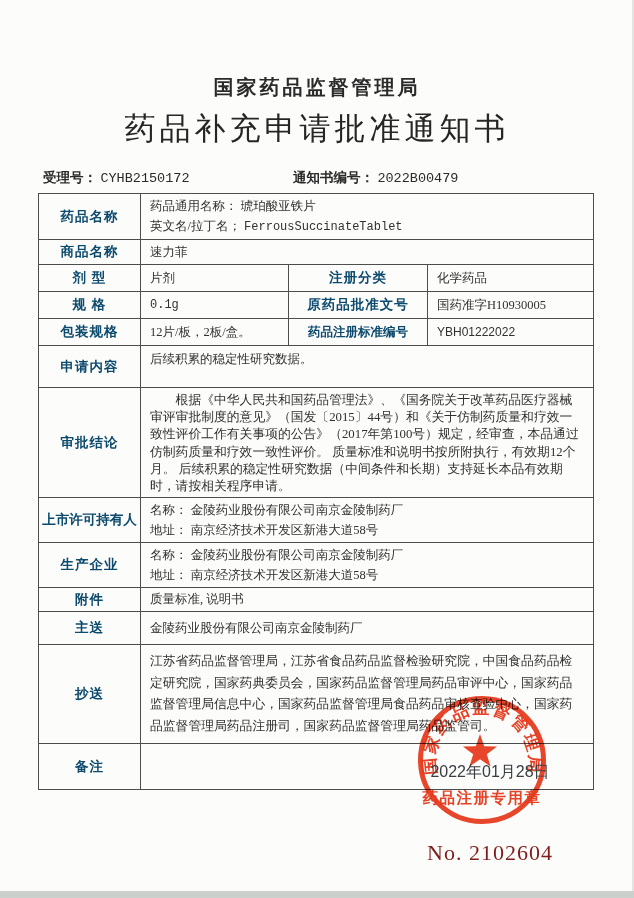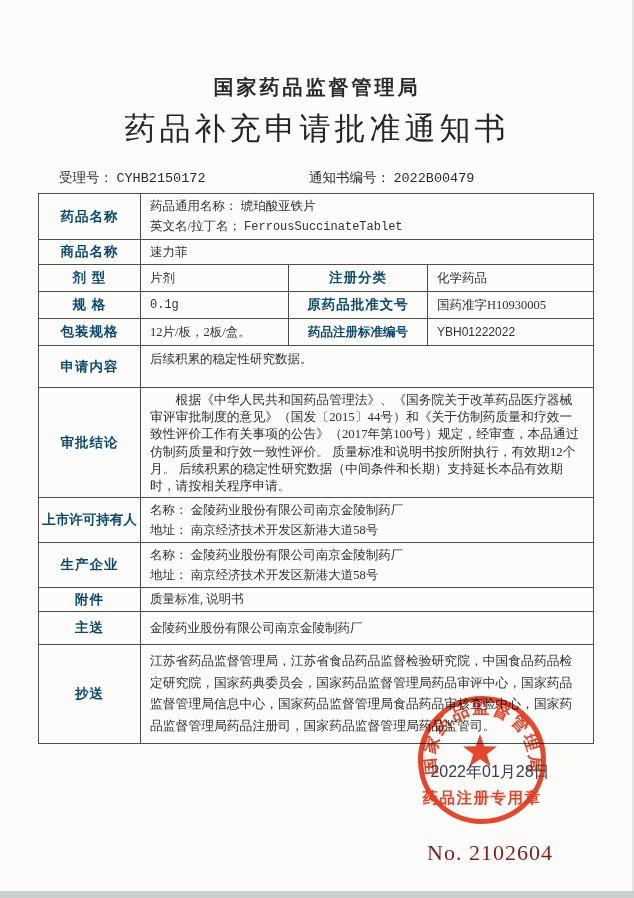--- a/index.html
+++ b/index.html
@@ -17,21 +17,21 @@
     font-weight:700;font-size:20px;letter-spacing:3px;color:#2a2a2a;
   }
   .doc-title{
     position:absolute;top:108px;left:0;width:100%;text-align:center;
     font-size:31px;letter-spacing:4px;font-weight:500;color:#262626;
   }
   .meta{position:absolute;top:169px;left:43px;width:555px;font-size:13.5px;color:#2b2b2b;}
   .meta .grp{position:absolute;top:0;white-space:nowrap;}
   .meta .grp.left{left:0;}
   .meta .grp.right{left:250px;}
-  .meta .lab{font-family:"Liberation Sans","DejaVu Sans",sans-serif;font-weight:400;margin-left:16px;}
+  .meta .lab{font-family:"Liberation Sans","DejaVu Sans",sans-serif;font-weight:700;}
   .mono{font-family:"Liberation Mono","DejaVu Sans Mono",monospace;}
 
   table.doc{
     position:absolute;left:38px;top:193px;width:555px;
     border-collapse:collapse;table-layout:fixed;
   }
   table.doc td{
     border:1px solid #4d4d4d;overflow:hidden;
   }
   td.lab{
@@ -155,20 +155,24 @@
       <td class="val" colspan="3">金陵药业股份有限公司南京金陵制药厂</td>
     </tr>
 
     <tr style="height:99px">
       <td class="lab">抄送</td>
       <td class="val" colspan="3">
         <p class="cc-text">江苏省药品监督管理局，江苏省食品药品监督检验研究院，中国食品药品检定研究院，国家药典委员会，国家药品监督管理局药品审评中心，国家药品监督管理局信息中心，国家药品监督管理局食品药品审核查验中心，国家药品监督管理局药品注册司，国家药品监督管理局药品监管司。</p>
       </td>
     </tr>
 
+    <tr style="height:46px">
+      <td class="lab">备注</td>
+      <td class="val top" colspan="3"></td>
+    </tr>
   </tbody>
     </table>
 
   <svg class="stamp" width="180" height="150" viewBox="0 0 180 150" aria-hidden="true">
     <circle cx="82" cy="67" r="61.5" fill="none" stroke="#e8391c" stroke-width="5" opacity="0.93"></circle>
     <defs>
       <path id="sealArc" d="M 37.8 83.1 A 47 47 0 1 1 126.2 83.1" fill="none"></path>
     </defs>
     <text font-size="17" font-weight="700" fill="#e8391c" letter-spacing="2.5" font-family="Liberation Sans, DejaVu Sans, sans-serif" opacity="0.95">
       <textPath href="#sealArc" startOffset="50%" text-anchor="middle">国家药品监督管理局</textPath>

